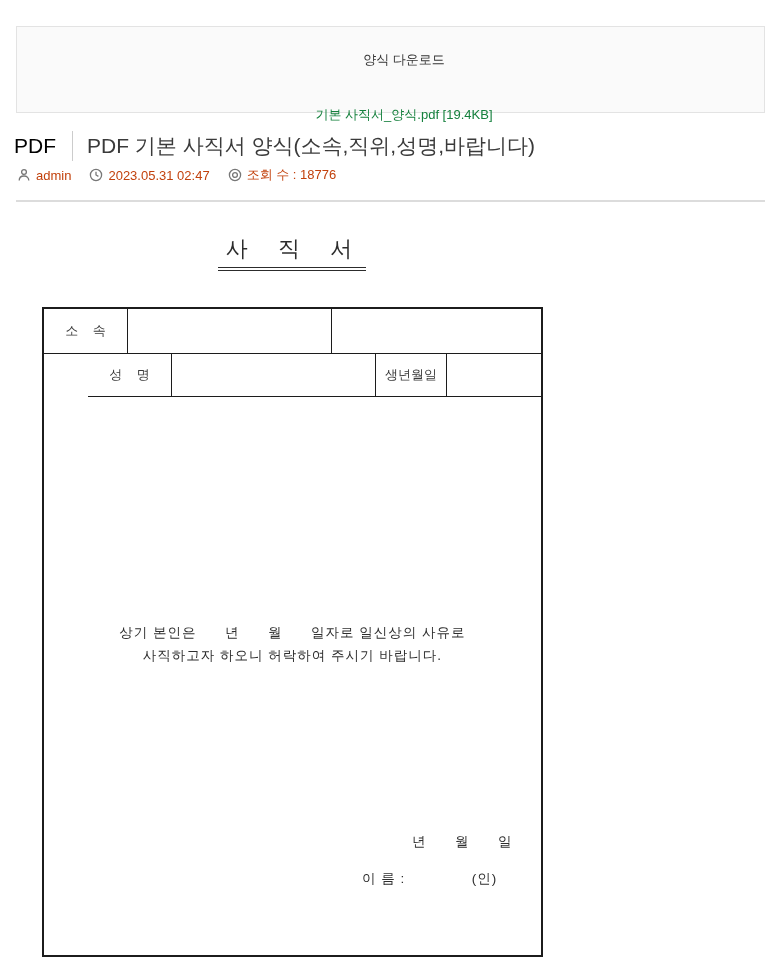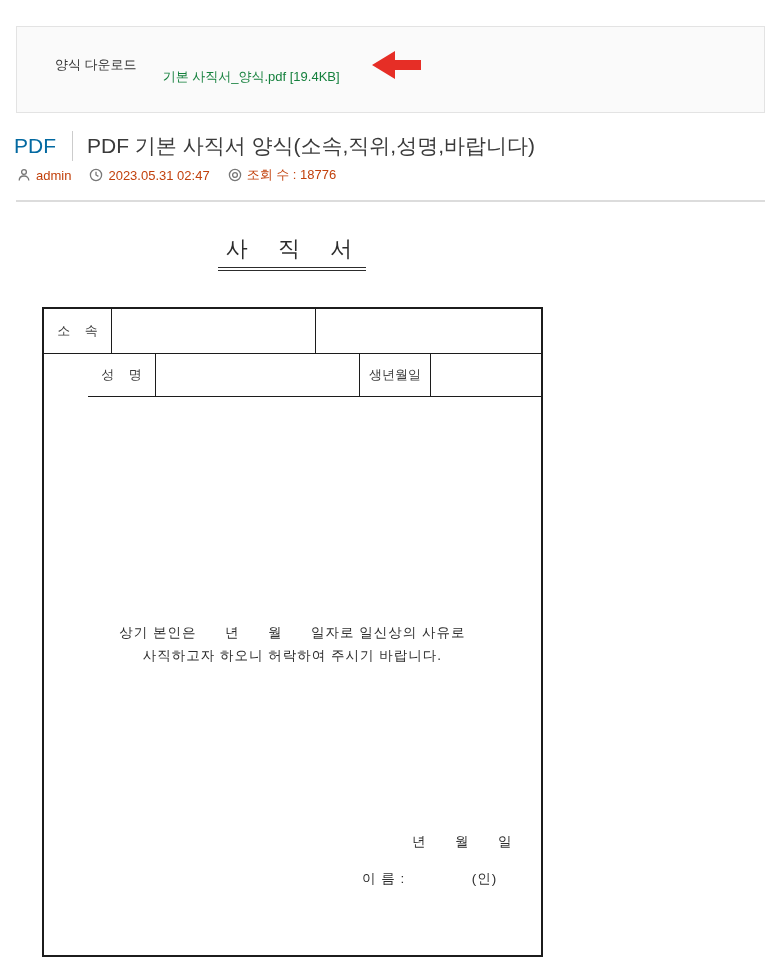--- a/index.html
+++ b/index.html
@@ -3,28 +3,28 @@
 <meta charset="utf-8">
 <style>
   * { margin:0; padding:0; box-sizing:border-box; }
   html,body { width:765px; height:967px; background:#ffffff;
               font-family:"Liberation Sans","DejaVu Sans",sans-serif; color:#333; }
   .pre { white-space:pre; }
 
   
   .download-box { position:absolute; left:16px; top:26px; right:0; height:87px;
                   background:#fafafa; border:1px solid #e3e3e3; }
-  .download-row { display:flex; align-items:center; padding:24px 11px 0 38px; gap:26px; height:52px; }
+  .download-row { display:flex; align-items:center; padding:24px 11px 0 38px; gap:14px; height:52px;flex-direction:column; }
   .dl-label { font-size:13px; color:#333; }
   .dl-link { font-size:13px; color:#15803d; text-decoration:none; cursor:pointer;margin-top:23px; }
   .arrow-icon { margin-left:6px; display:block; }
 
   
   .title-row { position:absolute; left:14px; top:131px; display:flex; align-items:center; }
-  .category { font-size:21px; color:#0369a1; }
+  .category { font-size:21px; color:#000000; }
   .v-divider { width:1px; height:30px; background:#ccc; margin:0 14px 0 16px; }
   .post-title { font-size:21px; color:#3a3a3a; }
 
   .meta-row { position:absolute; left:17px; top:166px; display:flex; align-items:center;
               gap:6px; font-size:13px; color:#c2410c; }
   .meta-group { display:flex; align-items:center; gap:5px; margin-right:12px; }
   .meta-icon { display:block; }
 
   .h-divider { position:absolute; left:16px; right:0; top:200px; height:2px; background:#dcdcdc; }
 
@@ -33,21 +33,21 @@
   .doc-title { display:inline-block; font-size:22px; color:#2c2c2c; letter-spacing:6px;
                border-bottom:4px double #2c2c2c; padding:0 8px 3px 8px; white-space:pre; }
 
   .doc-box { position:absolute; left:42px; top:307px; width:501px; height:650px;
              border:2px solid #1c1c1c; background:#fff; }
   .doc-row { display:flex; border-bottom:1px solid #1c1c1c; }
   .doc-row.r1 { height:45px; }
   .doc-row.r2 { height:43px;margin-left:44px; }
   .cell { display:flex; align-items:center; justify-content:center; font-size:13px;
           color:#3a3a3a; border-right:1px solid #1c1c1c; white-space:pre; }
-  .c-label1 { width:68px; }
+  .c-label1 { width:84px; }
   .c-value1 { width:204px; }
   .c-label2 { width:71px; }
   .c-value2 { flex:1; border-right:none; }
 
   .doc-body { position:relative; height:560px; }
   .body-text { position:absolute; top:224px; left:0; width:100%; text-align:center;
                font-size:13.5px; line-height:23px; color:#2e2e2e; letter-spacing:1px; }
   .date-line { position:absolute; top:436px; left:368px; font-size:13.5px; color:#2e2e2e;
                letter-spacing:1px; }
   .sign-line { position:absolute; top:473px; left:318px; font-size:13.5px; color:#2e2e2e;

